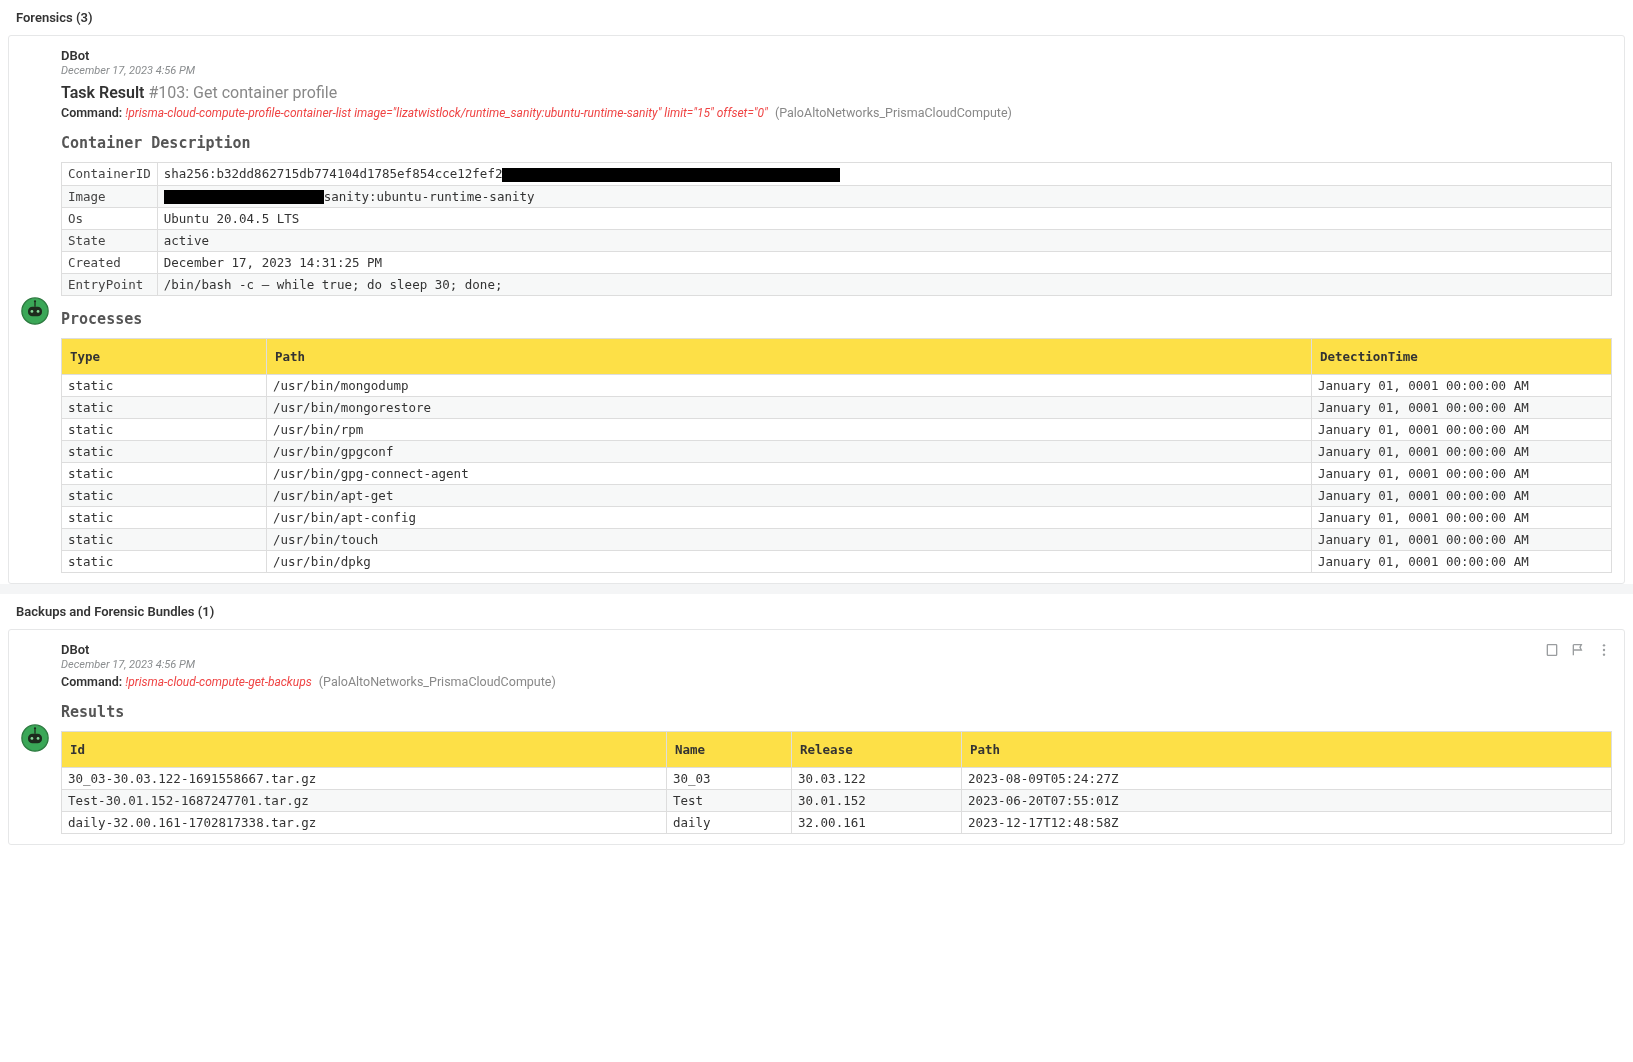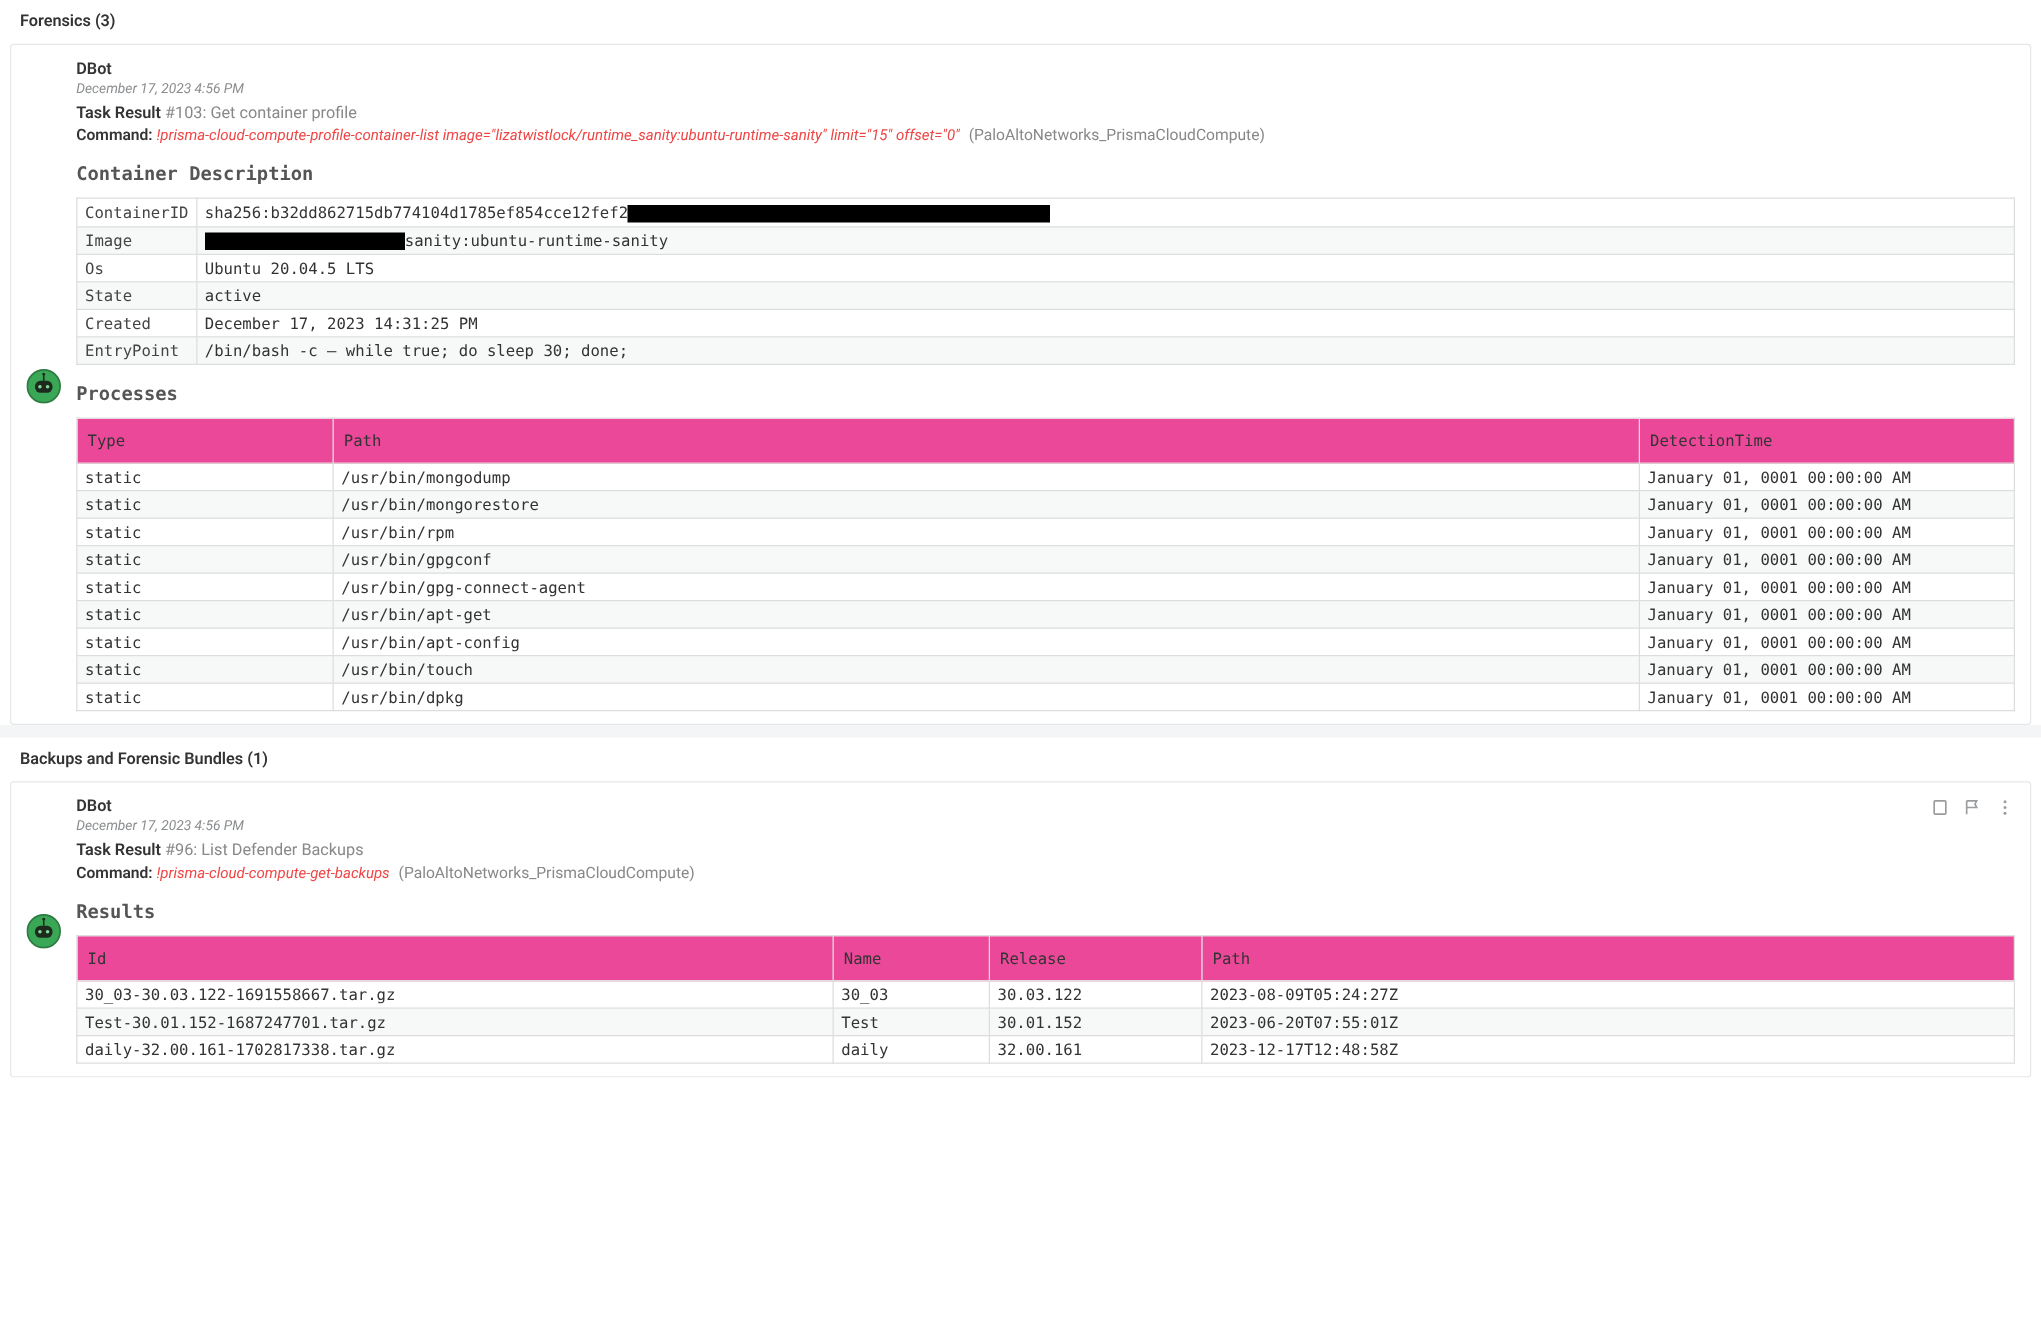--- a/index.html
+++ b/index.html
@@ -48,21 +48,21 @@
   }
   .author { font-weight: 600; color: #333; font-size: 13px; }
   .timestamp { font-style: italic; color: #8a8d8f; font-size: 11px; margin-top: 1px; }
   .card-actions {
     display: flex;
     gap: 10px;
     align-items: center;
     color: #9a9d9f;
   }
   .card-actions .icon { width: 16px; height: 16px; cursor: pointer; }
-  .task-line { margin-top: 6px; font-size: 13px; }
+  .task-line { margin-top: 6px; font-size: 16px; }
   .task-line .label { font-weight: 600; color: #333; }
   .task-line .muted { color: #888; }
   .command-line { margin-top: 3px; font-size: 12.5px; }
   .command-line .label { font-weight: 600; color: #333; }
   .command-link {
     color: #ef4444;
     font-style: italic;
     font-size: 12px;
     text-decoration: none;
   }
@@ -96,22 +96,22 @@
     vertical-align: middle;
   }
   table.grid th, table.grid td {
     border: 1px solid #ddd;
     padding: 3px 6px;
     text-align: left;
     font-family: "SFMono-Regular", Menlo, Consolas, monospace;
     font-size: 12.5px;
   }
   table.grid th {
-    font-weight: 400;
-    background: #ec4899;
+    font-weight: 700;
+    background: #fde047;
     padding: 10px 8px;
     color: #333;
   }
   table.grid tbody tr:nth-child(even) td { background: #f7f8f8; }
 </style>
 </head>
 <body>
 
 <div class="section-title">Forensics (3)</div>
 
@@ -271,25 +271,20 @@
           </span>
           <span class="icon">
             <svg viewBox="0 0 24 24" width="16" height="16" fill="#9a9d9f">
               <circle cx="12" cy="5" r="1.8"></circle>
                 <circle cx="12" cy="12" r="1.8"></circle>
                 <circle cx="12" cy="19" r="1.8"></circle>
             </svg>
           </span>
         </div>
       </div>
-      <div class="task-line">
-        <span class="label">Task Result</span>
-        <span class="muted">#96:</span>
-        <span class="muted">List Defender Backups</span>
-      </div>
       <div class="command-line">
         <span class="label">Command:</span>
         <a href="#" class="command-link">!prisma-cloud-compute-get-backups</a>
         <span class="integration">(PaloAltoNetworks_PrismaCloudCompute)</span>
       </div>
 
       <div class="subheading">Results</div>
       <table class="grid">
         <thead>
             <tr id="res-head">

